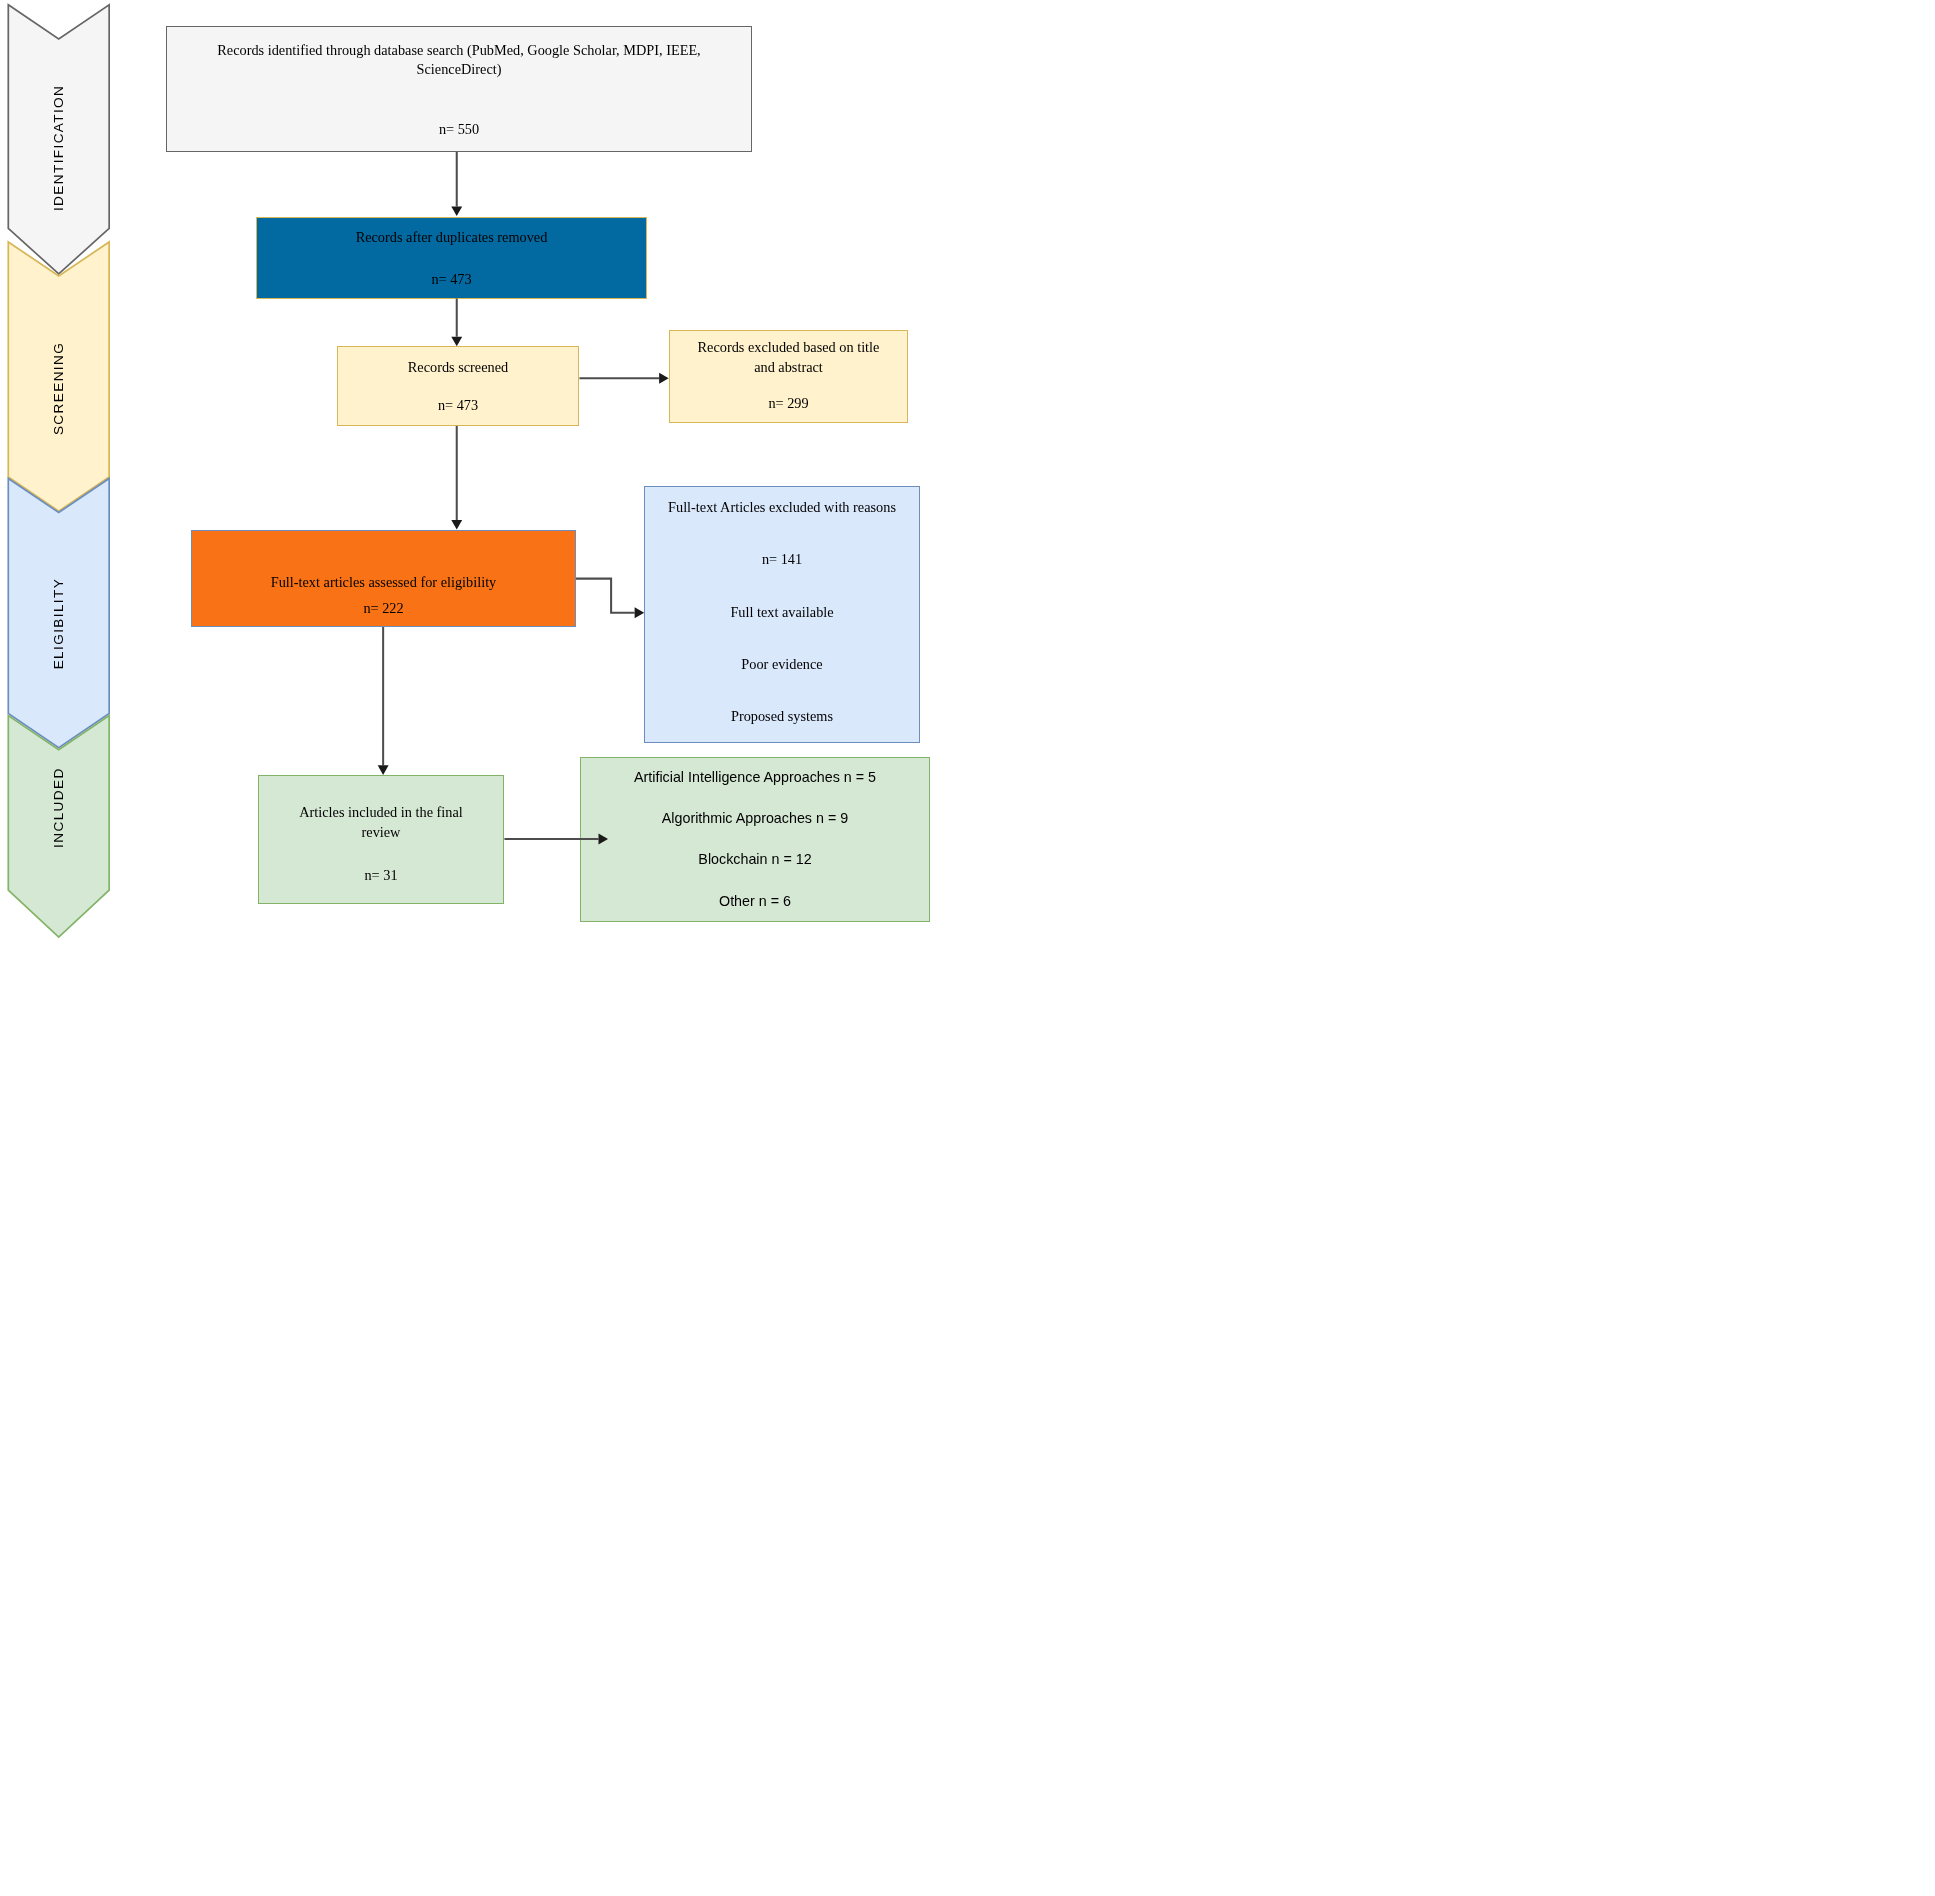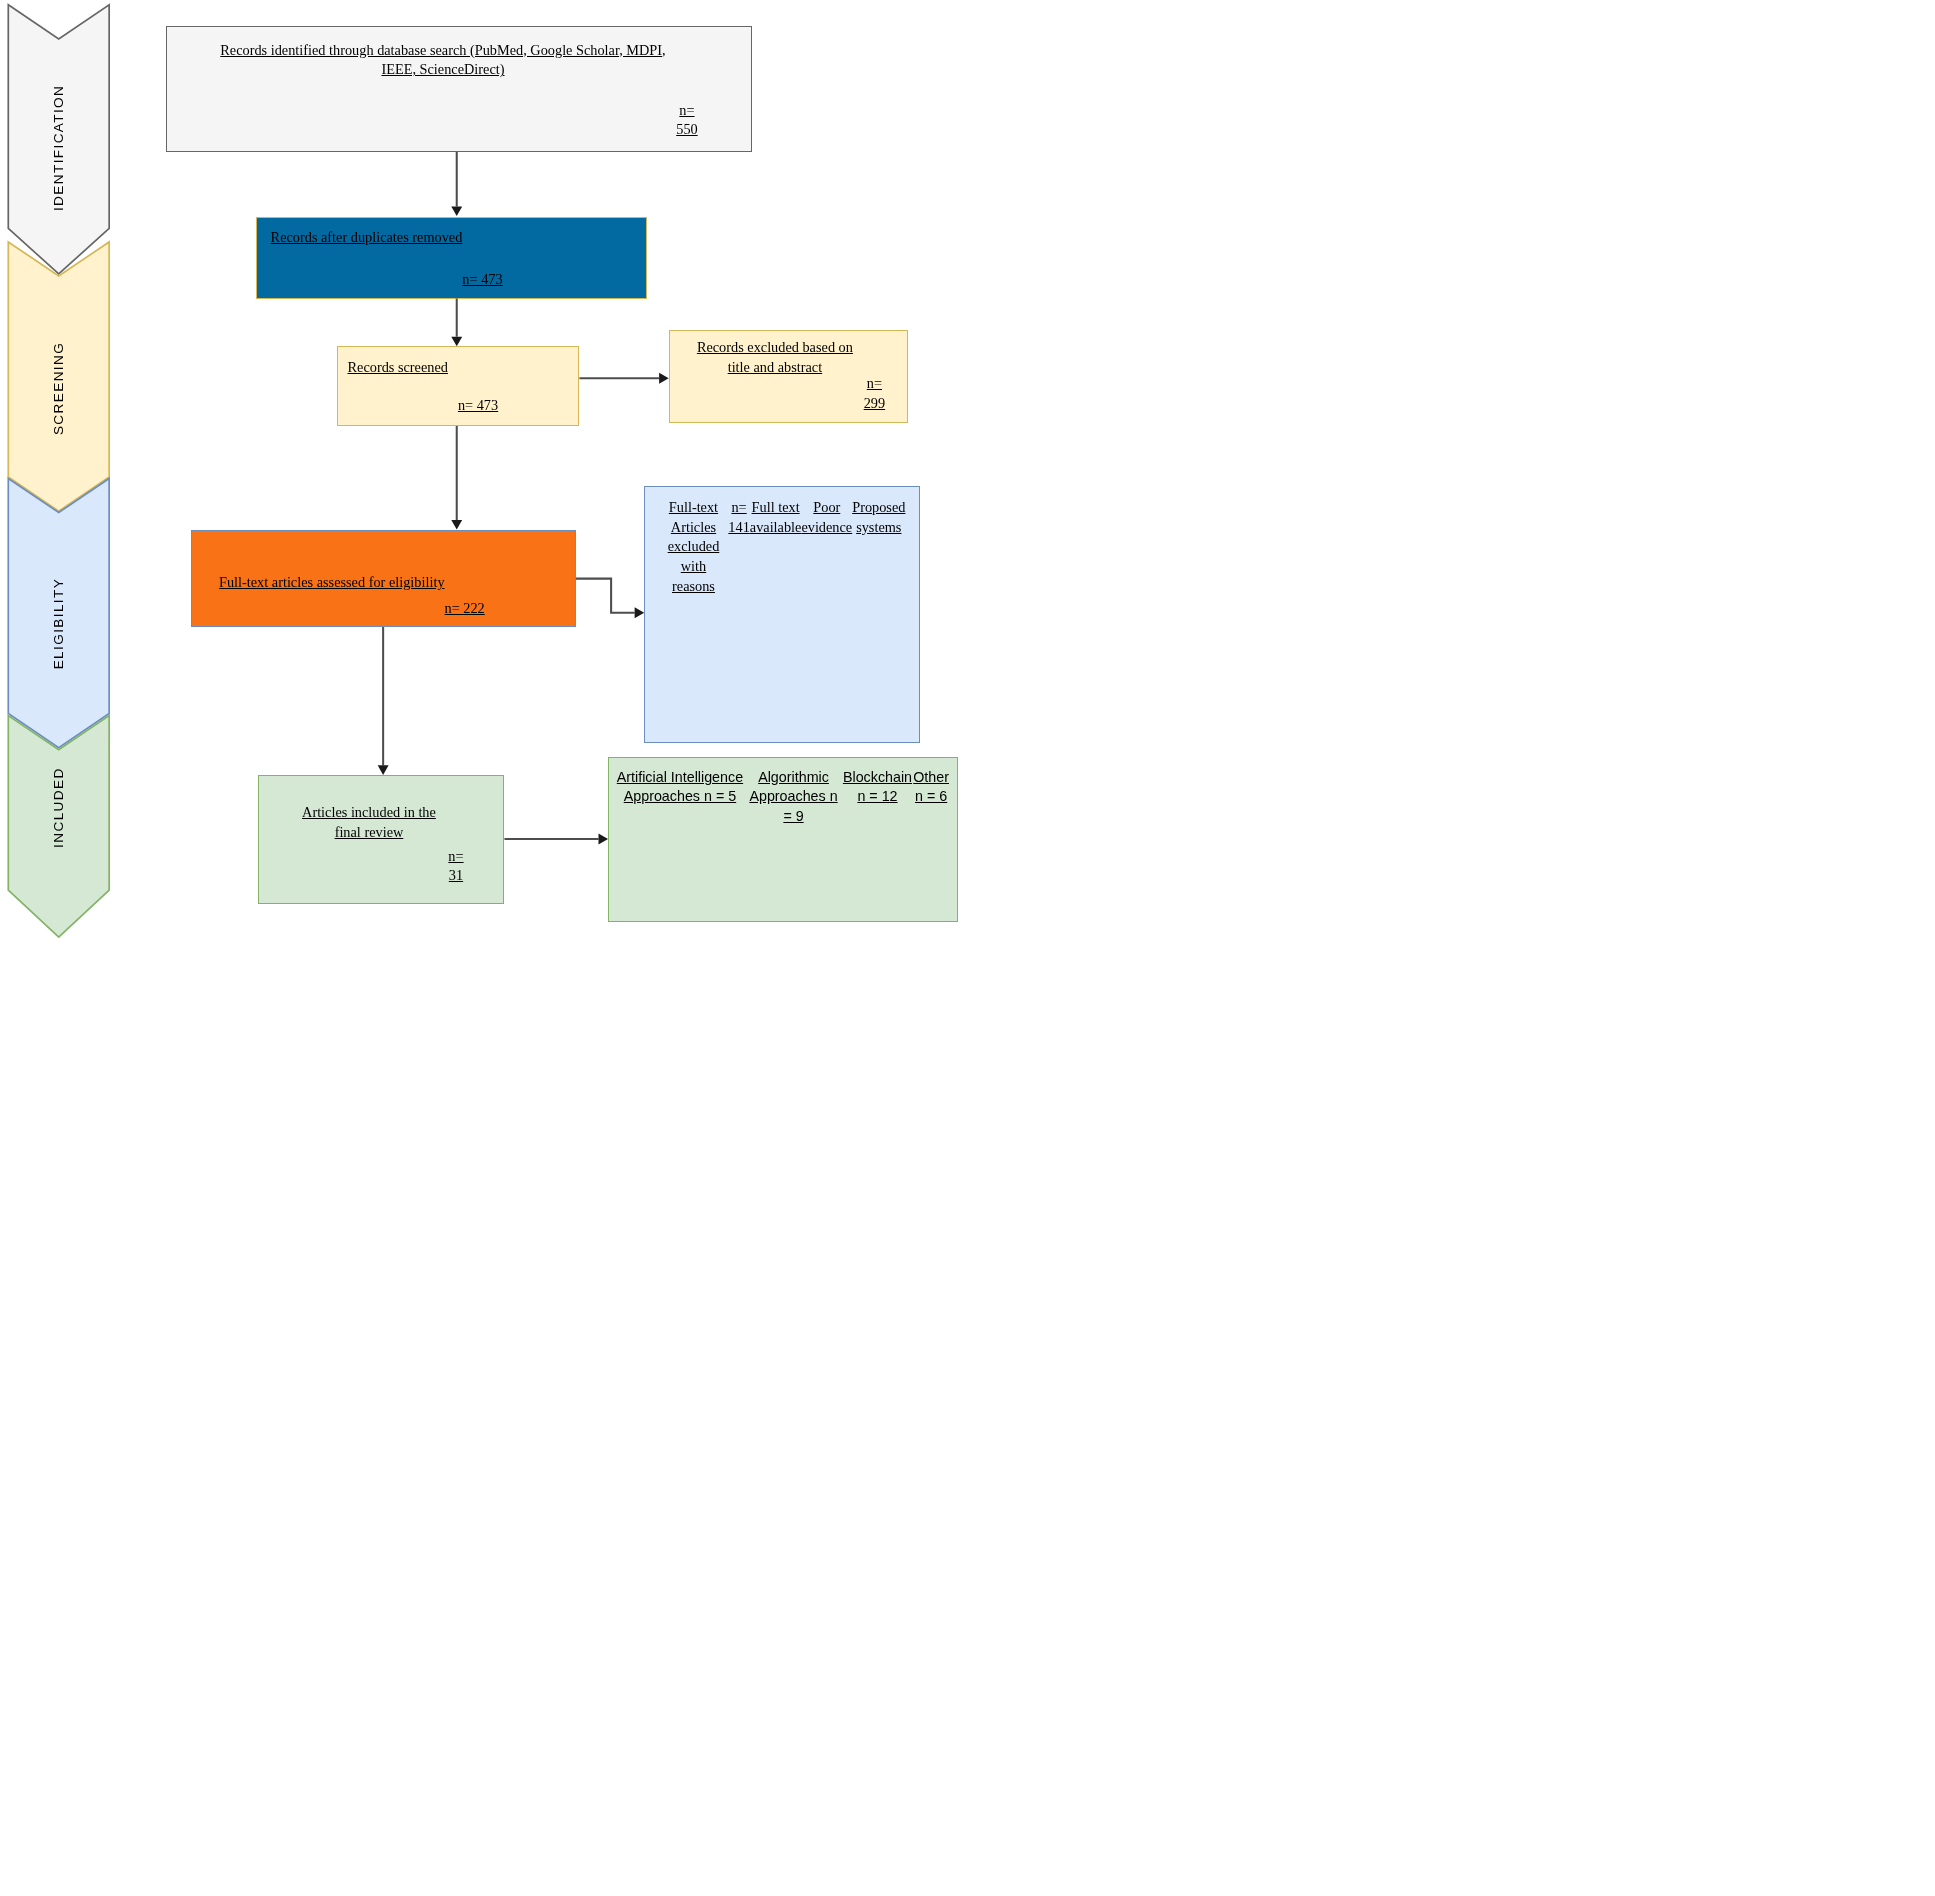--- a/index.html
+++ b/index.html
@@ -16,36 +16,36 @@
     font-family:"Liberation Sans", sans-serif;
     font-size:20px;
     letter-spacing:2px;
     fill:#000;
   }
   .box{
     position:absolute;
     border:1.4px solid #000;
     box-sizing:border-box;
     display:flex;
-    flex-direction:row;
+    flex-direction:column;
+    align-items:center;
     text-align:center;
     font-size:14.3px;
     line-height:1.38;
-    text-decoration:underline;
   }
   .box-count{margin-top:auto;}
   #box-identified{left:166px;top:26px;width:586px;height:126px;padding:13.6px 48px 11px;}
   #box-dup{left:256px;top:217px;width:391px;height:82px;padding:9.5px 13.6px 8.2px;}
   #box-screened{left:337px;top:346px;width:242px;height:80px;padding:11px 9.5px 9.5px;gap:10px;}
   #box-excl1{left:669px;top:330px;width:239px;height:93px;padding:6.8px 19px 8.2px;}
   #box-ft{left:191px;top:530px;width:385px;height:97px;padding:42px 27px 6.8px;}
   #box-ftexcl{left:644px;top:486px;width:276px;height:257px;padding:11px 13.6px 15px;justify-content:space-between;}
   #box-included{left:258px;top:775px;width:246px;height:129px;padding:27px 35px 17px;}
   #box-approaches{
-    left:608px;top:757px;width:350px;height:165px;padding:9.5px 6.8px;
+    left:580px;top:757px;width:350px;height:165px;padding:9.5px 6.8px;
     justify-content:space-between;
     font-family:"Liberation Sans", sans-serif;
   }
   .connector-line{fill:none;stroke-width:3px;}
 </style>
 </head>
 <body>
 
 <div class="canvas">
 

